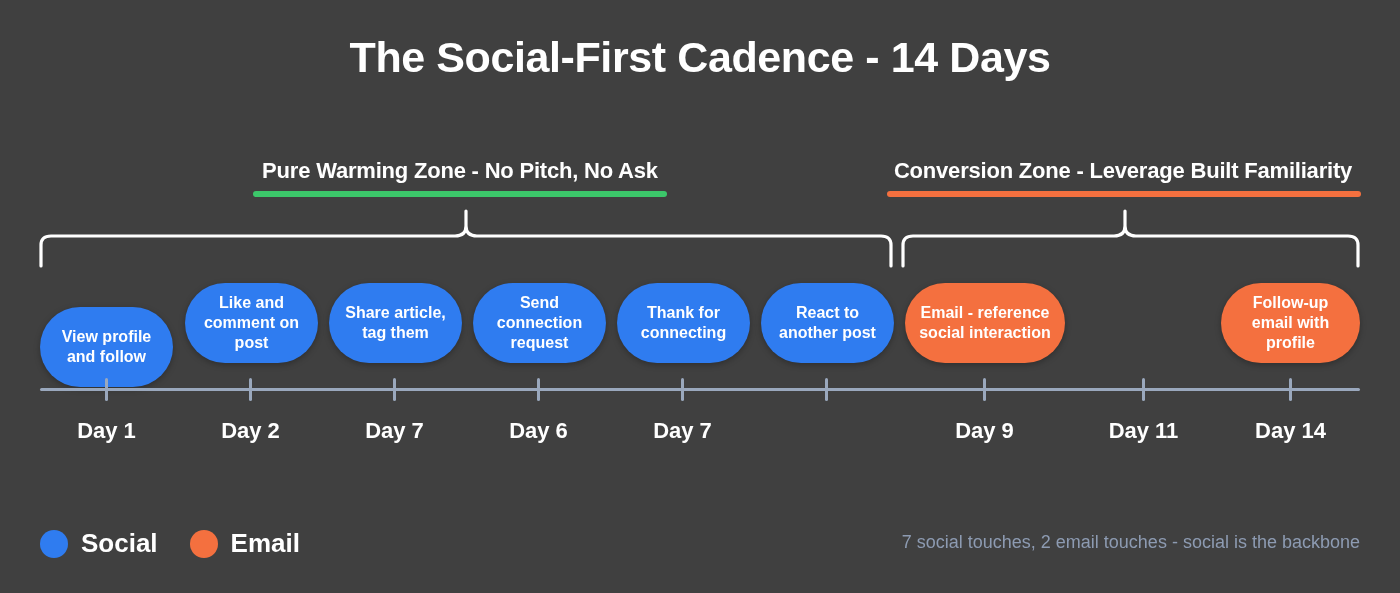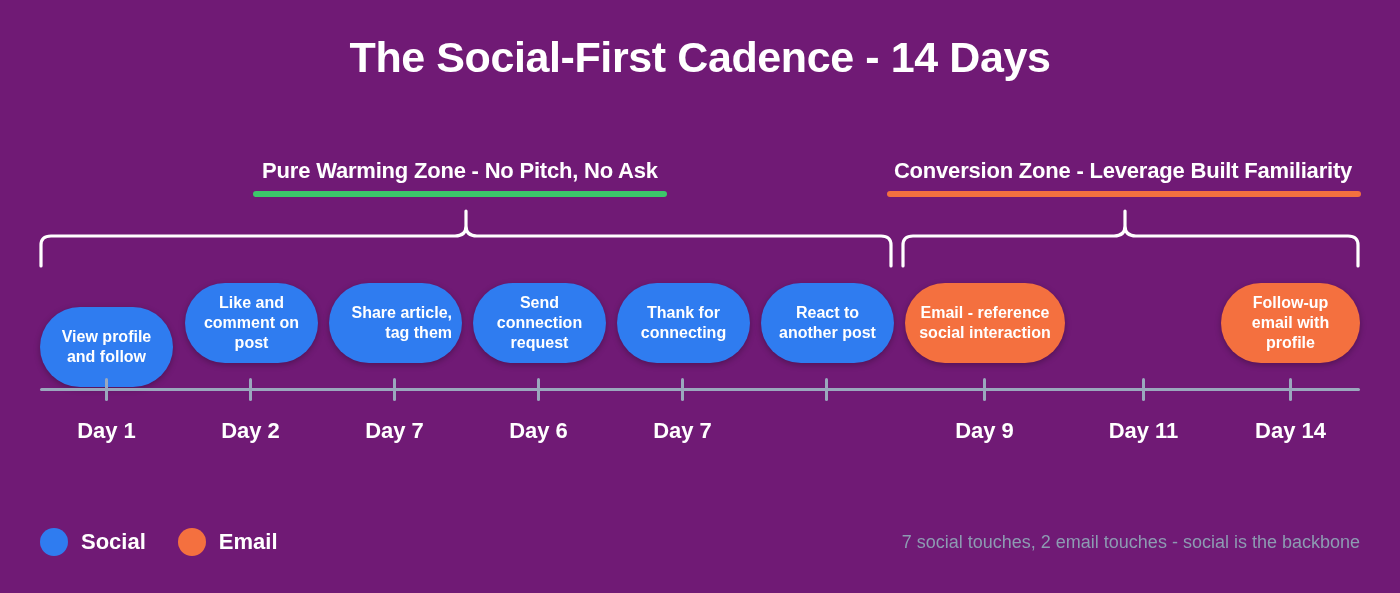--- a/index.html
+++ b/index.html
@@ -10,21 +10,21 @@
     background: #0f1b2e;
     font-family: "Liberation Sans", sans-serif;
     overflow: hidden;
     position: relative;
   }
 
   .canvas {
     position: relative;
     width: 1400px;
     height: 593px;
-    background: #701a75;
+    background: #404040;
   }
 
   
   .title {
     position: absolute;
     top: 33px;
     left: 0;
     width: 1400px;
     text-align: center;
     font-size: 43px;
@@ -136,21 +136,21 @@
   }
   .legend-dot {
     width: 28px;
     height: 28px;
     border-radius: 50%;
     flex: none;
   }
   .legend-dot.social { background: #2f7cf0; }
   .legend-dot.email  { background: #f4703f; }
   .legend-text {
-    font-size: 22px;
+    font-size: 26px;
     font-weight: bold;
     color: #ffffff;
     white-space: nowrap;
   }
 
   .footnote {
     position: absolute;
     right: 40px;
     top: 532px;
     font-size: 18px;
@@ -180,21 +180,21 @@
     <path d="M 903 266 L 903 245 Q 903 236 913 236 L 1114 236 Q 1125 236 1125 226 L 1125 211 L 1125 226 Q 1125 236 1136 236 L 1348 236 Q 1358 236 1358 245 L 1358 266" fill="none" stroke="#ffffff" stroke-width="3.2" stroke-linecap="round" stroke-linejoin="round"></path>
   </svg>
 
   <div class="steps">
     <div class="pill social" style="left:40px; width:133px;margin-top:24px;">
       <span>View profile and follow</span>
     </div>
     <div class="pill social" style="left:185px; width:133px;">
       <span>Like and comment on post</span>
     </div>
-    <div class="pill social" style="left:329px; width:133px;text-align:right;">
+    <div class="pill social" style="left:329px; width:133px;">
       <span>Share article, tag them</span>
     </div>
     <div class="pill social" style="left:473px; width:133px;">
       <span>Send connection request</span>
     </div>
     <div class="pill social" style="left:617px; width:133px;">
       <span>Thank for connecting</span>
     </div>
     <div class="pill social" style="left:761px; width:133px;">
       <span>React to another post</span>

